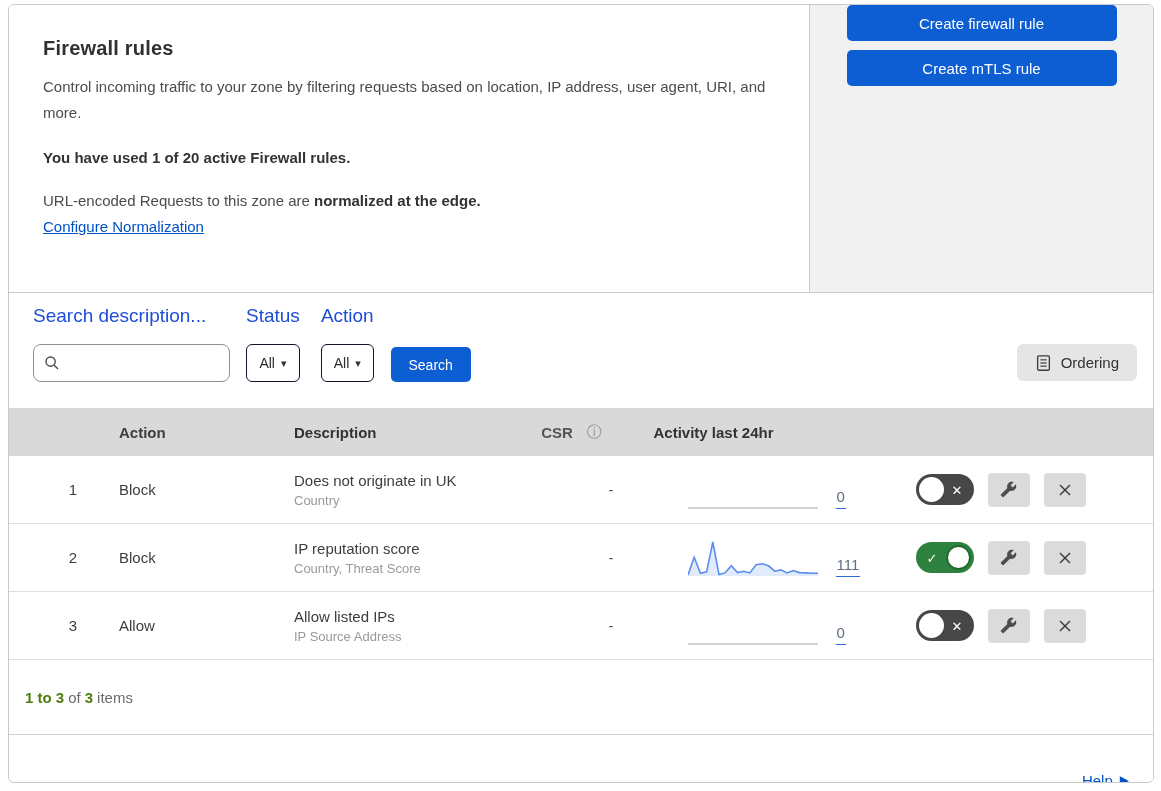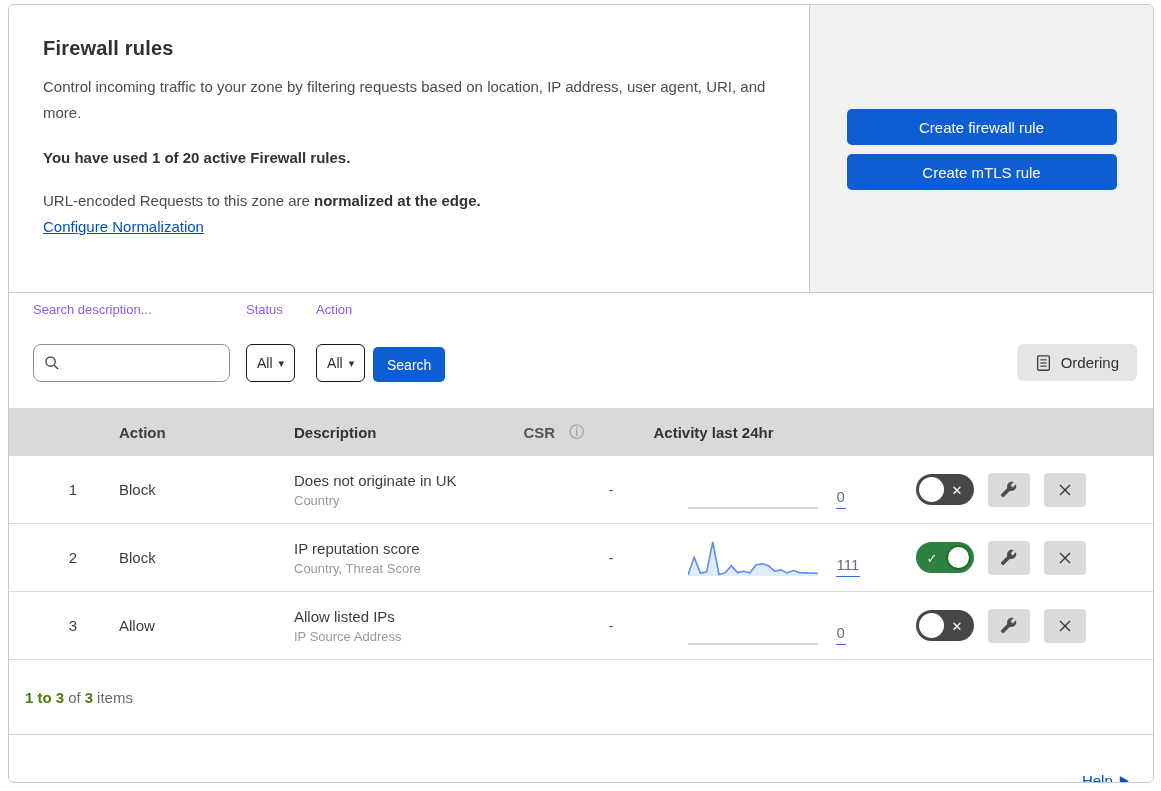--- a/index.html
+++ b/index.html
@@ -12,49 +12,49 @@
 
   
   .top-section { display:flex; height:288px; border-bottom:1px solid #c9c9c9; }
   .intro { flex:1; background:#fff; border-right:1px solid #c9c9c9; padding:32px 40px 0 34px; }
   .intro h1 { font-size:20px; font-weight:600; color:#313131; letter-spacing:.2px; }
   .intro .desc { margin-top:14px; font-size:15px; color:#4c4c4c; line-height:1.7; max-width:730px; }
   .intro .usage { margin-top:24px; font-size:15px; color:#333; font-weight:bold; }
   .intro .norm { margin-top:26px; font-size:15px; color:#4c4c4c; }
   .intro .norm b { color:#333; }
   .intro .cfg-link { display:inline-block; margin-top:9px; font-size:15px; color:#0051c3; text-decoration:underline; cursor:pointer; }
-  .actions-panel { width:343px; background:#f1f1f1; padding-top:104px; display:flex; flex-direction:column; align-items:center; gap:9px; }
+  .actions-panel { width:343px; background:#f1f1f1; display:flex; flex-direction:column; align-items:center; gap:9px; }
   .btn-primary {
     width:270px; height:36px; background:#0d5dd3; color:#fff; border:none; border-radius:5px;
     font-size:15px; font-family:inherit; cursor:pointer;
   }
 
   
   .filter-bar { display:flex; align-items:flex-end; padding:26px 16px 26px 24px; height:115px; background:#fff; }
   .fgroup { display:flex; flex-direction:column; }
-  .flabel { font-size:13px; color:#8b5cf6; margin-bottom:27px; }
+  .flabel { font-size:19px; color:#1d4ed8; margin-bottom:17px; }
   .search-box { width:197px; height:38px; border:1px solid #919191; border-radius:8px; display:flex; align-items:center; padding:0 10px; background:#fff; }
   .search-box input { border:none; outline:none; flex:1; font-size:14px; font-family:inherit; margin-left:7px; background:transparent; }
   .dropdown { height:38px; border:1px solid #0f172a; border-radius:6px; background:#fff; display:flex; align-items:center; justify-content:center; padding:0 10px; font-size:14px; color:#2e2e2e; cursor:pointer; gap:6px; }
   .ml16 { margin-left:16px; } .ml21 { margin-left:21px; }
-  .search-btn { margin-left:8px; width:72px; height:35px; background:#0d5dd3; color:#fff; border:none; border-radius:5px; font-size:14px; font-family:inherit; cursor:pointer; }
+  .search-btn { margin-left:17px; width:80px; height:35px; background:#0d5dd3; color:#fff; border:none; border-radius:5px; font-size:14px; font-family:inherit; cursor:pointer; }
   .ordering-btn { margin-left:auto; margin-bottom:1px; height:37px; padding:0 18px; background:#e5e5e5; border:none; border-radius:6px; font-size:15px; color:#333; font-family:inherit; display:flex; align-items:center; gap:9px; cursor:pointer; }
   .caret { font-size:11px; color:#333; }
 
   
   .tgrid { display:grid; grid-template-columns:90px 175px 1fr 120px 260px 1fr; align-items:center; }
   .thead { background:#d9d9d9; height:48px; font-size:15px; font-weight:600; color:#333; }
   .trow  { height:68px; border-bottom:1px solid #dedede; background:#fff; }
   .cell-num { text-align:right; padding-right:22px; font-size:15px; color:#3d3d3d; }
   .cell-action { padding-left:20px; font-size:15px; color:#3d3d3d; }
   .cell-desc { padding-left:20px; }
   .cell-desc .d1 { font-size:15px; color:#3d3d3d; }
   .cell-desc .d2 { font-size:13px; color:#9a9a9a; margin-top:4px; }
   .cell-csr { text-align:right; padding-right:30px; font-size:15px; color:#555; }
-  .thead .cell-csr { padding-right:24px; display:flex; justify-content:flex-start; align-items:center; gap:14px; }
+  .thead .cell-csr { padding-right:24px; display:flex; justify-content:center; align-items:center; gap:14px; }
   .info-glyph { font-size:15px; color:#949494; font-weight:400; }
   .cell-activity { display:flex; align-items:flex-end; padding-left:44px; }
   .thead .cell-activity { display:block; padding-left:10px; }
   svg.spark { width:130px; height:42px; display:block; }
   .count-link { margin-left:18px; margin-bottom:2px; font-size:15px; color:#5f6d80; border-bottom:1px solid #2f6bd8; padding:0 1px 3px 1px; cursor:pointer; text-decoration:none; }
   .cell-controls { display:flex; align-items:center; gap:14px; padding-left:12px; }
 
   
   .toggle { width:58px; height:31px; border-radius:16px; position:relative; cursor:pointer; flex:none; }
   .toggle.off { background:#474747; }

